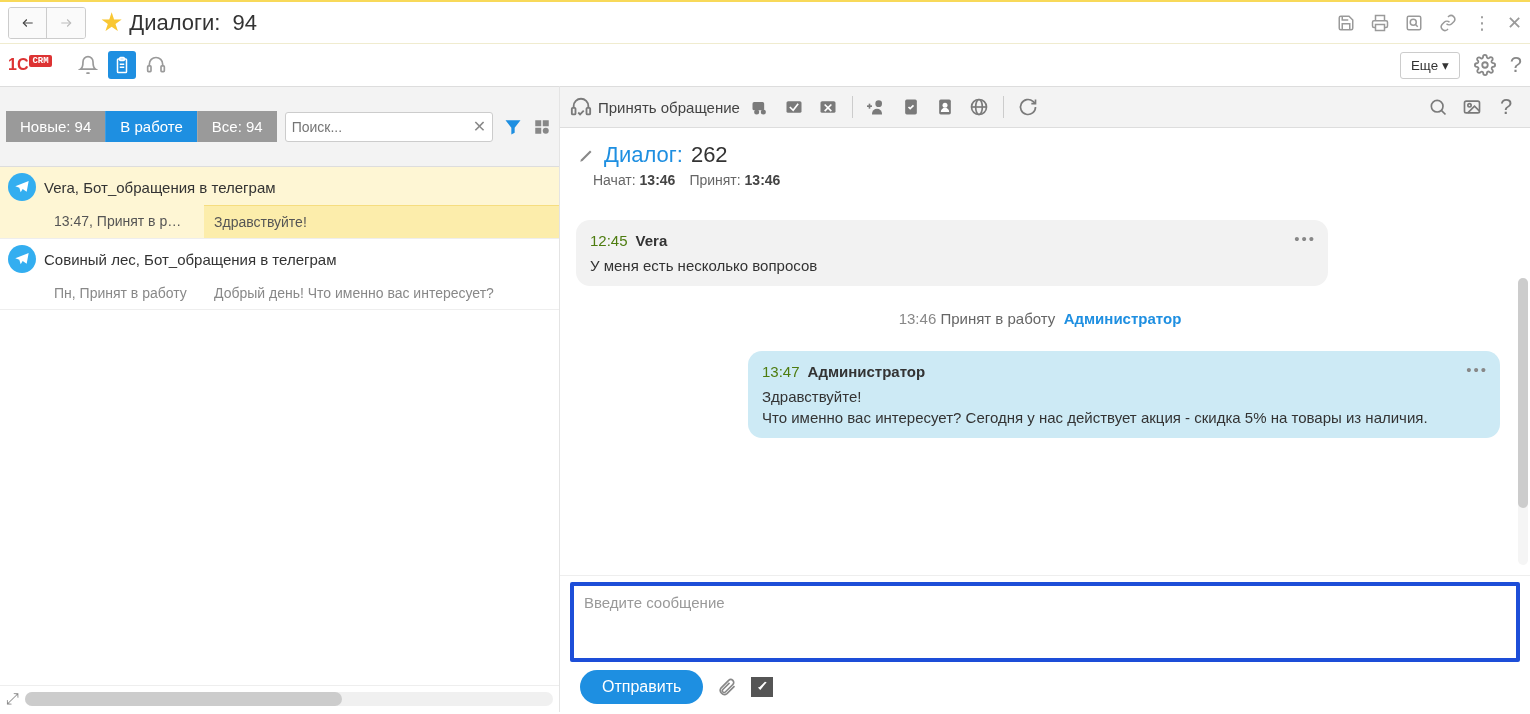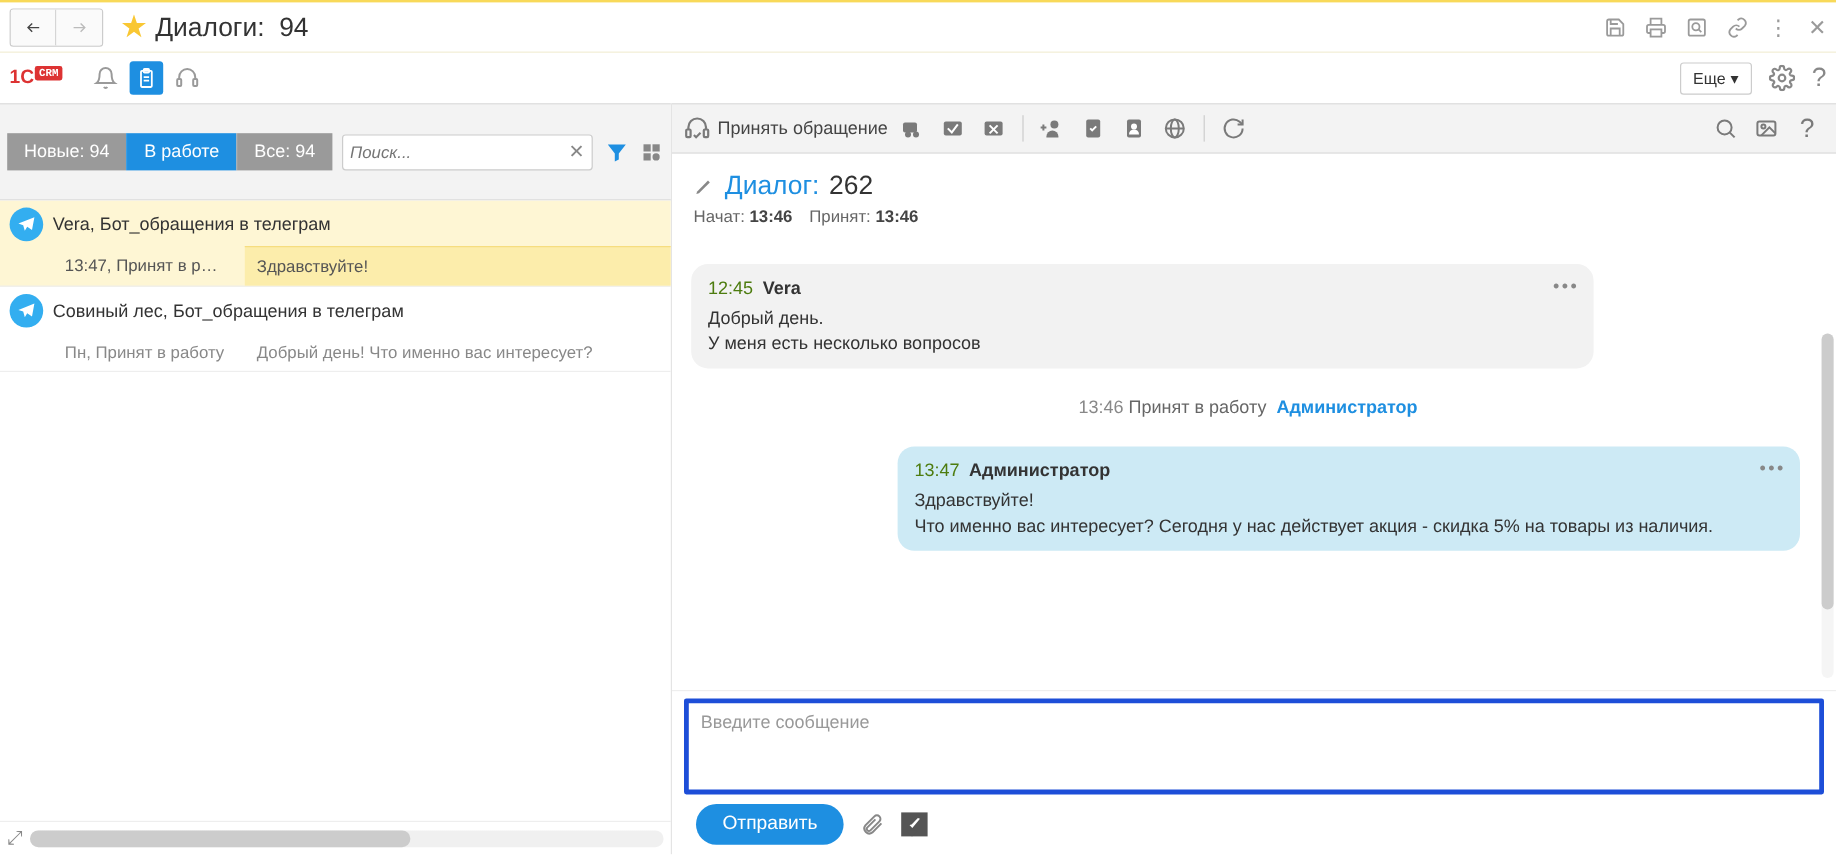--- a/index.html
+++ b/index.html
@@ -33,21 +33,21 @@
 
   
   .left { width: 560px; display:flex; flex-direction:column; border-right:1px solid #e4e4e4; position:relative;}
   .filterbar { display:flex; align-items:center; padding:24px 6px; background:#f3f3f3; gap:4px; border-top:1px solid #ddd; border-bottom:1px solid #ddd;}
   .tabs { display:flex; }
   .tab { padding:7px 14px; background:#9a9a9a; color:#fff; cursor:pointer; font-size:15px;}
   .tab.active { background:#1e8fe1; }
   .tab:not(.active){ background:#9a9a9a; }
   .tab + .tab { border-left:1px solid #fff2; }
   .searchbox { flex:0 0 130px; display:flex; align-items:center; border:1px solid #ccc; background:#fff; border-radius:3px; height:30px; padding:0 6px; margin-left:4px;}
-  .searchbox input { border:none; outline:none; flex:1; font-size:14px; color:#555; font-style:italic;}
+  .searchbox input { border:none; outline:none; flex:1; font-size:14px; color:#555; }
   .searchbox .clr { color:#888; cursor:pointer; font-size:16px;}
   .filter-ic { color:#1e8fe1; font-size:20px; margin:0 6px; cursor:pointer;}
   .grid-ic { color:#888; font-size:18px; cursor:pointer;}
 
   .dialogs { flex:1; overflow:auto; }
   .dialog-item { border-bottom:1px solid #eee; padding:6px 0 0 8px; cursor:pointer;}
   .dialog-item.sel { background:#fef6d4;}
   .dialog-head { display:flex; align-items:center; gap:8px;}
   .tg-ic { width:28px; height:28px; border-radius:50%; background:#33aef0; display:flex; align-items:center; justify-content:center;}
   .tg-ic svg { width:16px; height:16px; }
@@ -70,21 +70,21 @@
   .accept { display:flex; align-items:center; gap:6px; color:#444; font-size:15px; cursor:pointer;}
   .accept .hs { color:#7a7a7a;}
   .rtb-ic { width:28px; height:28px; display:flex; align-items:center; justify-content:center; color:#7a7a7a; font-size:18px; cursor:pointer;}
   .divider { width:1px; height:22px; background:#ccc; margin:0 4px;}
   .rtb-spacer{ flex:1;}
 
   .dialog-title-row { display:flex; align-items:center; gap:8px; padding:14px 18px 4px;}
   .pencil { color:#888; font-size:18px;}
   .dlabel { color:#1e8fe1; font-size:22px;}
   .dnum { color:#333; font-size:22px;}
-  .dialog-times { padding:0 18px 10px; color:#666; font-size:14px; display:flex; gap:14px;}
+  .dialog-times { padding:0 33px 10px; color:#666; font-size:14px; display:flex; gap:14px;}
   .dialog-times b{ color:#444; font-weight:bold;}
 
   .chat { flex:1; overflow:auto; padding:10px 20px 10px 10px; position:relative;}
   .msg { max-width:80%; border-radius:14px; padding:10px 14px; margin:12px 0; position:relative; font-size:15px; line-height:1.4;}
   .msg.in { background:#f2f2f2; color:#333; margin-right:auto; margin-left:6px;}
   .msg.out { background:#cdeaf5; color:#333; margin-left:auto; margin-right:10px;}
   .msg .head { display:flex; align-items:center; gap:8px; margin-bottom:4px;}
   .msg .head .time{ color:#4d7c0f;}
   .msg .head .author{ font-weight:bold;}
   .msg .menu { position:absolute; top:8px; right:12px; color:#888; letter-spacing:2px; cursor:pointer;}
@@ -368,21 +368,20 @@
       <span><span>Принят:</span> <b>13:46</b></span>
     </div>
 
     <div class="chat">
       <div class="msg in">
         <div class="head">
           <span class="time">12:45</span>
           <span class="author">Vera</span>
         </div>
         <span class="menu">•••</span>
-        <div>Добрый день.</div>
         <div>У меня есть несколько вопросов</div>
       </div>
 
       <div class="sys-event">
         <span class="t">13:46</span>
         <span>Принят в работу</span>&nbsp;
         <span class="who">Администратор</span>
       </div>
 
       <div class="msg out">

